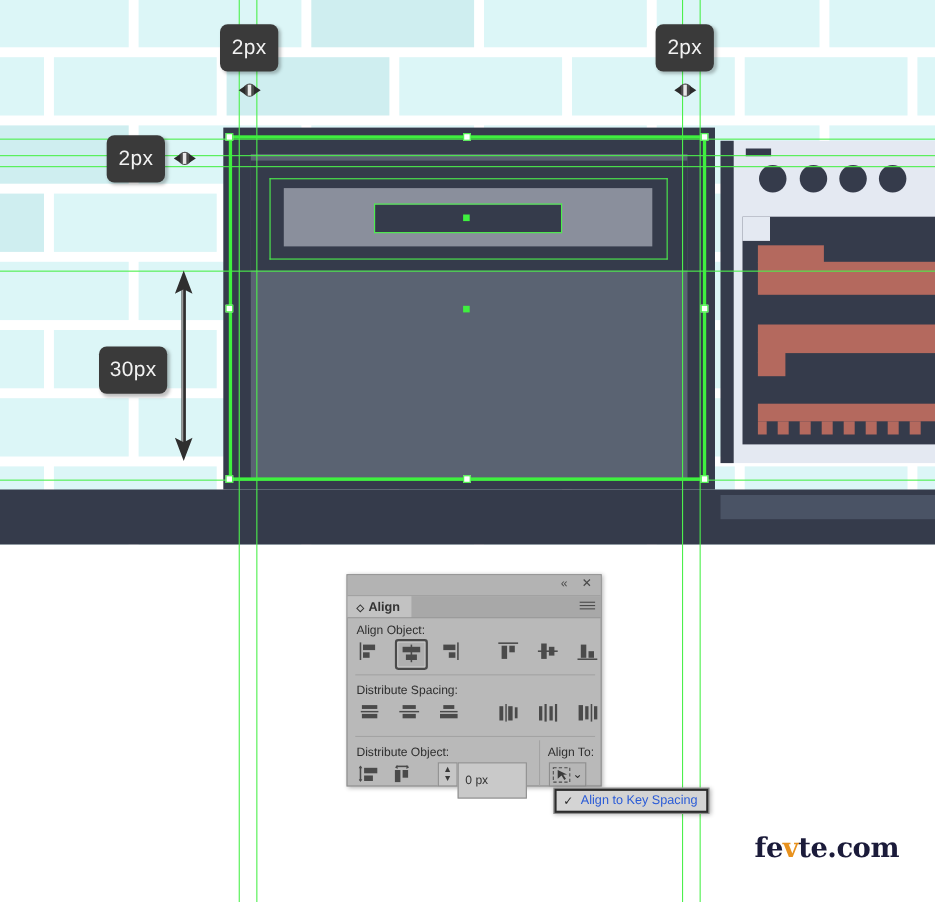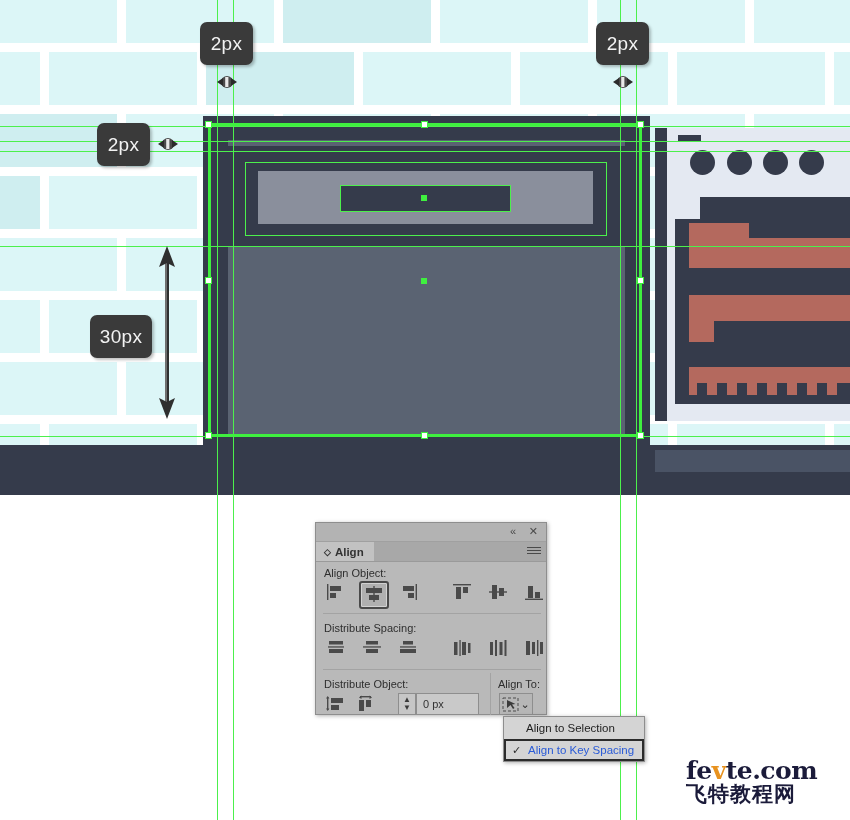--- a/index.html
+++ b/index.html
@@ -68,21 +68,21 @@
   .hamb{position:absolute;right:5px;top:5px;width:14px;height:9px;}
   .hamb i{display:block;height:1px;background:#4a4a4a;margin-bottom:2px;}
   .sect-label{position:absolute;font-size:11px;color:#2e2e2e;}
   .icon-btn{position:absolute;width:26px;height:24px;display:flex;align-items:center;justify-content:center;}
   .icon-btn.sel{border:2px solid #4a4a4a;border-radius:3px;background:#b0b0b0;box-shadow:inset 0 0 0 1px #d2d2d2;}
   .divider{position:absolute;height:1px;background:#a3a3a3;}
   .vdivider{position:absolute;width:1px;background:#a3a3a3;}
   .spin{position:absolute;width:18px;height:22px;border:1px solid #8e8e8e;background:#c6c6c6;box-sizing:border-box;
         display:flex;flex-direction:column;align-items:center;justify-content:center;gap:2px;}
   .spin span{font-size:8px;line-height:6px;color:#3a3a3a;}
-  .numfield{position:absolute;height:22px;background:#c9c9c9;border:1px solid #8e8e8e;box-sizing:border-box;
+  .numfield{position:absolute;height:33px;background:#c9c9c9;border:1px solid #8e8e8e;box-sizing:border-box;
             display:flex;align-items:center;padding-left:6px;font-size:11px;color:#333;}
   .alignto-btn{position:absolute;width:34px;height:22px;background:#b6b6b6;border:1px solid #8e8e8e;box-sizing:border-box;
                display:flex;align-items:center;justify-content:center;gap:1px;}
 
   
   .dropdown{position:absolute;left:503px;top:716px;width:140px;background:#d4d4d4;border:1px solid #8e8e8e;
             box-shadow:1px 1px 4px rgba(0,0,0,.3);font-size:11.5px;color:#1e1e1e;}
   .dd-item{height:22px;display:flex;align-items:center;padding-left:22px;position:relative;box-sizing:border-box;}
   .dd-item.active{color:#2a5bd7;border:2px solid #2b2b2b;box-sizing:border-box;}
   .dd-check{position:absolute;left:6px;top:50%;transform:translateY(-50%);font-size:11px;color:#2b2b2b;}
@@ -408,27 +408,23 @@
             <rect x="4" y="1" width="11" height="1.4" fill="#4a4a4a"></rect>
             <polygon points="3,2.4 5.5,0.6 5.5,4" fill="#4a4a4a"></polygon>
             <polygon points="16,2.4 13.5,0.6 13.5,4" fill="#4a4a4a"></polygon>
             <rect x="3" y="5" width="5" height="11" fill="#4a4a4a"></rect>
             <rect x="10" y="5" width="5" height="7" fill="#4a4a4a"></rect>
           </svg></span>
       </div>
     </div>
 
   <div class="dropdown" id="dropdown">
-      <div class="dd-item">
-        <span>Align to Selection</span>
-      </div>
       <div class="dd-item active">
         <span class="dd-check">✓</span>
         <span>Align to Key Spacing</span>
       </div>
     </div>
 
   <div class="wm">
     <div class="wm-top"><span>fe</span><span class="o">v</span><span>te.com</span></div>
-    <div class="wm-bot">飞特教程网</div>
   </div>
 
 </div>
 
 </body></html>

